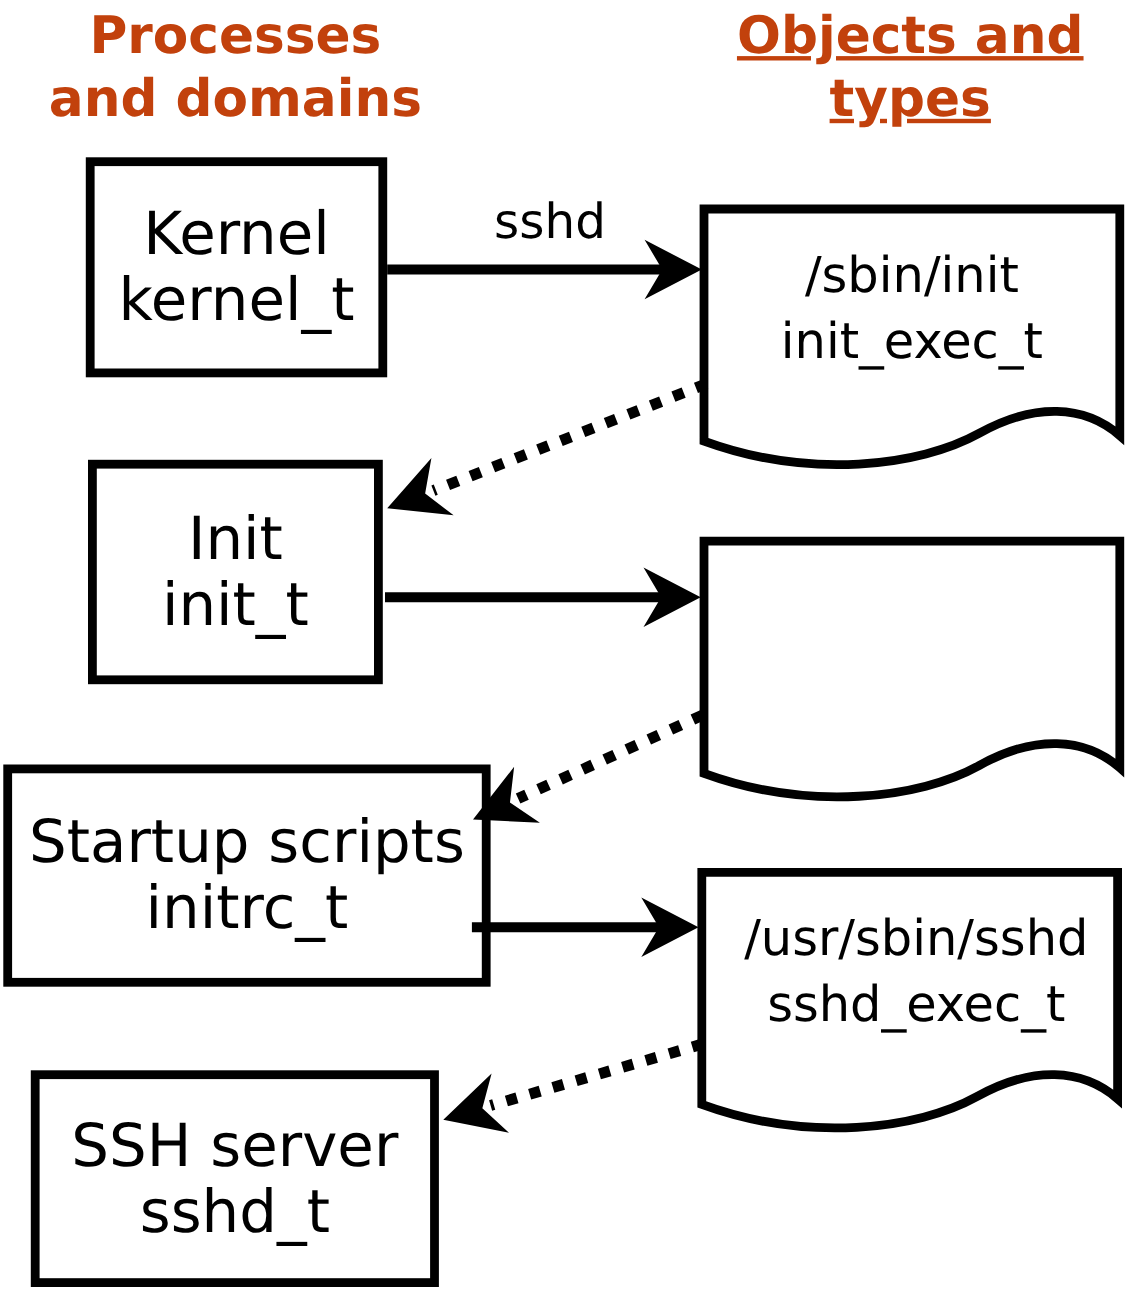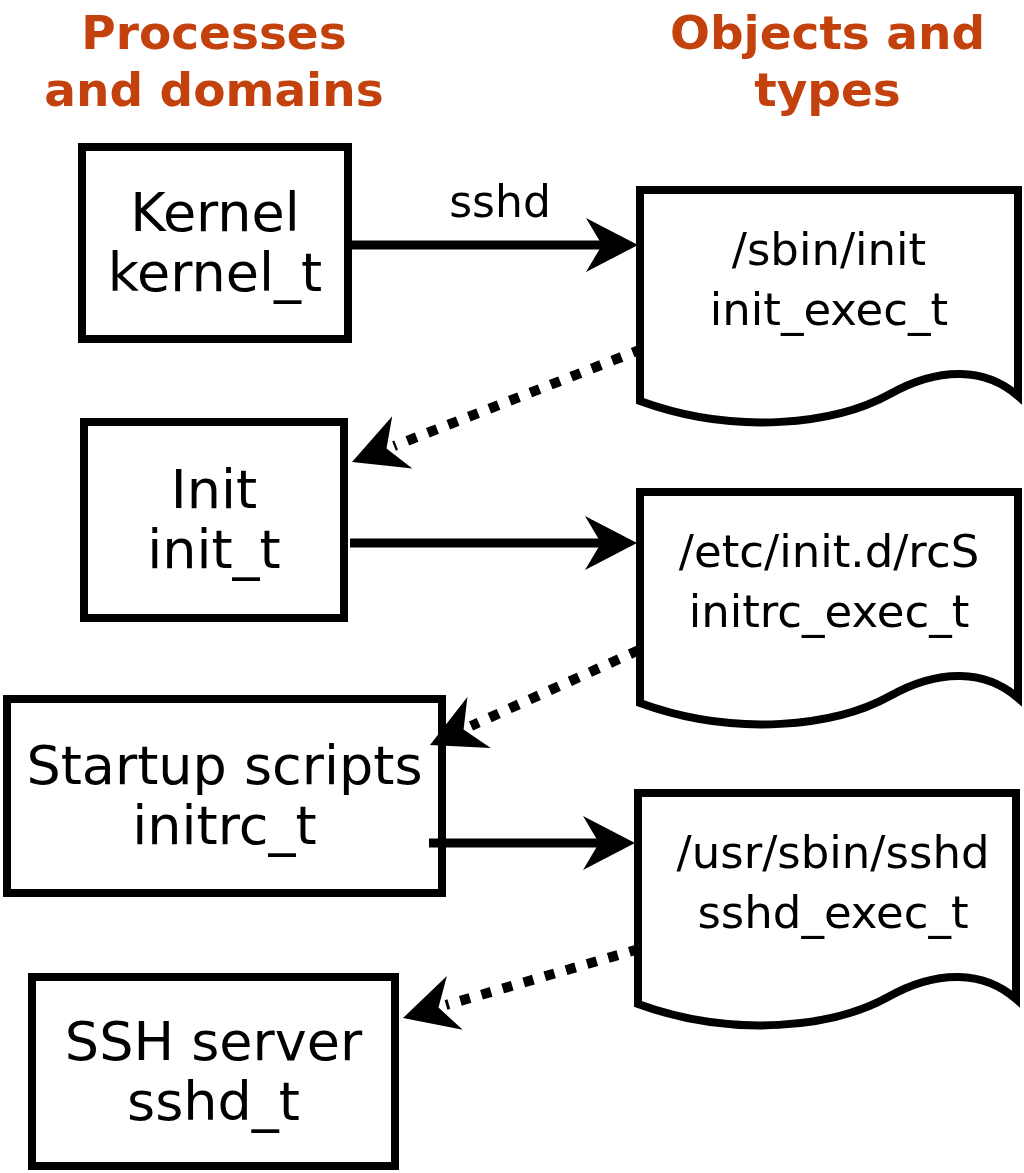--- a/index.html
+++ b/index.html
@@ -14,21 +14,21 @@
   .col-header{
     position:absolute;
     font-weight:bold;
     font-size:47px;
     line-height:57px;
     text-align:center;
     white-space:pre-line;
     color:#c2410c;
   }
   #header-left{left:0;top:4px;width:428px;}
-  #header-right{left:630px;top:4px;width:395px;}
+  #header-right{left:630px;top:4px;width:395px;text-decoration:underline;}
   .pbox{
     position:absolute;
     box-sizing:border-box;
     border:8px solid #000;
     background:#fff;
     display:flex;
     flex-direction:column;
     justify-content:center;
     align-items:center;
     text-align:center;
@@ -128,24 +128,20 @@
   </div>
   <div id="box-ssh" class="pbox">
     <span>SSH server</span>
     <span>sshd_t</span>
   </div>
 
   <div id="doclabel-1" class="doc-label">
     <span>/sbin/init</span>
     <span>init_exec_t</span>
   </div>
-  <div id="doclabel-2" class="doc-label">
-    <span>/etc/init.d/rcS</span>
-    <span>initrc_exec_t</span>
-  </div>
   <div id="doclabel-3" class="doc-label">
     <span>/usr/sbin/sshd</span>
     <span>sshd_exec_t</span>
   </div>
 
   <div id="exec-label">sshd</div>
 
 </div>
 
 </body></html>

